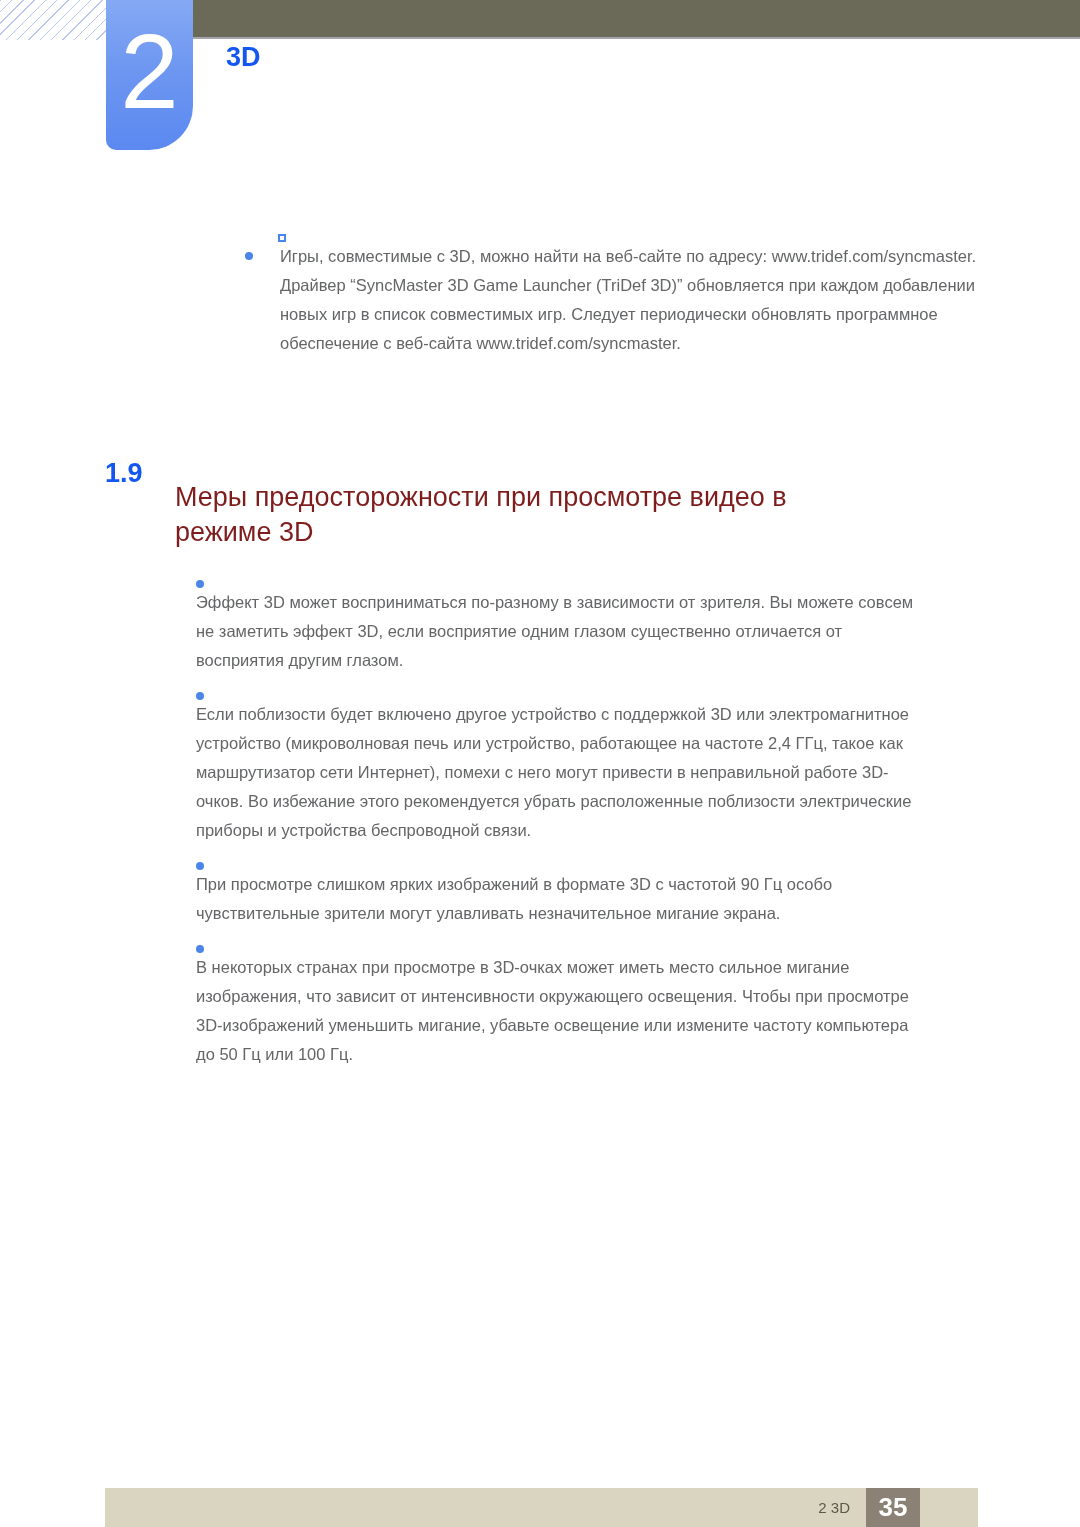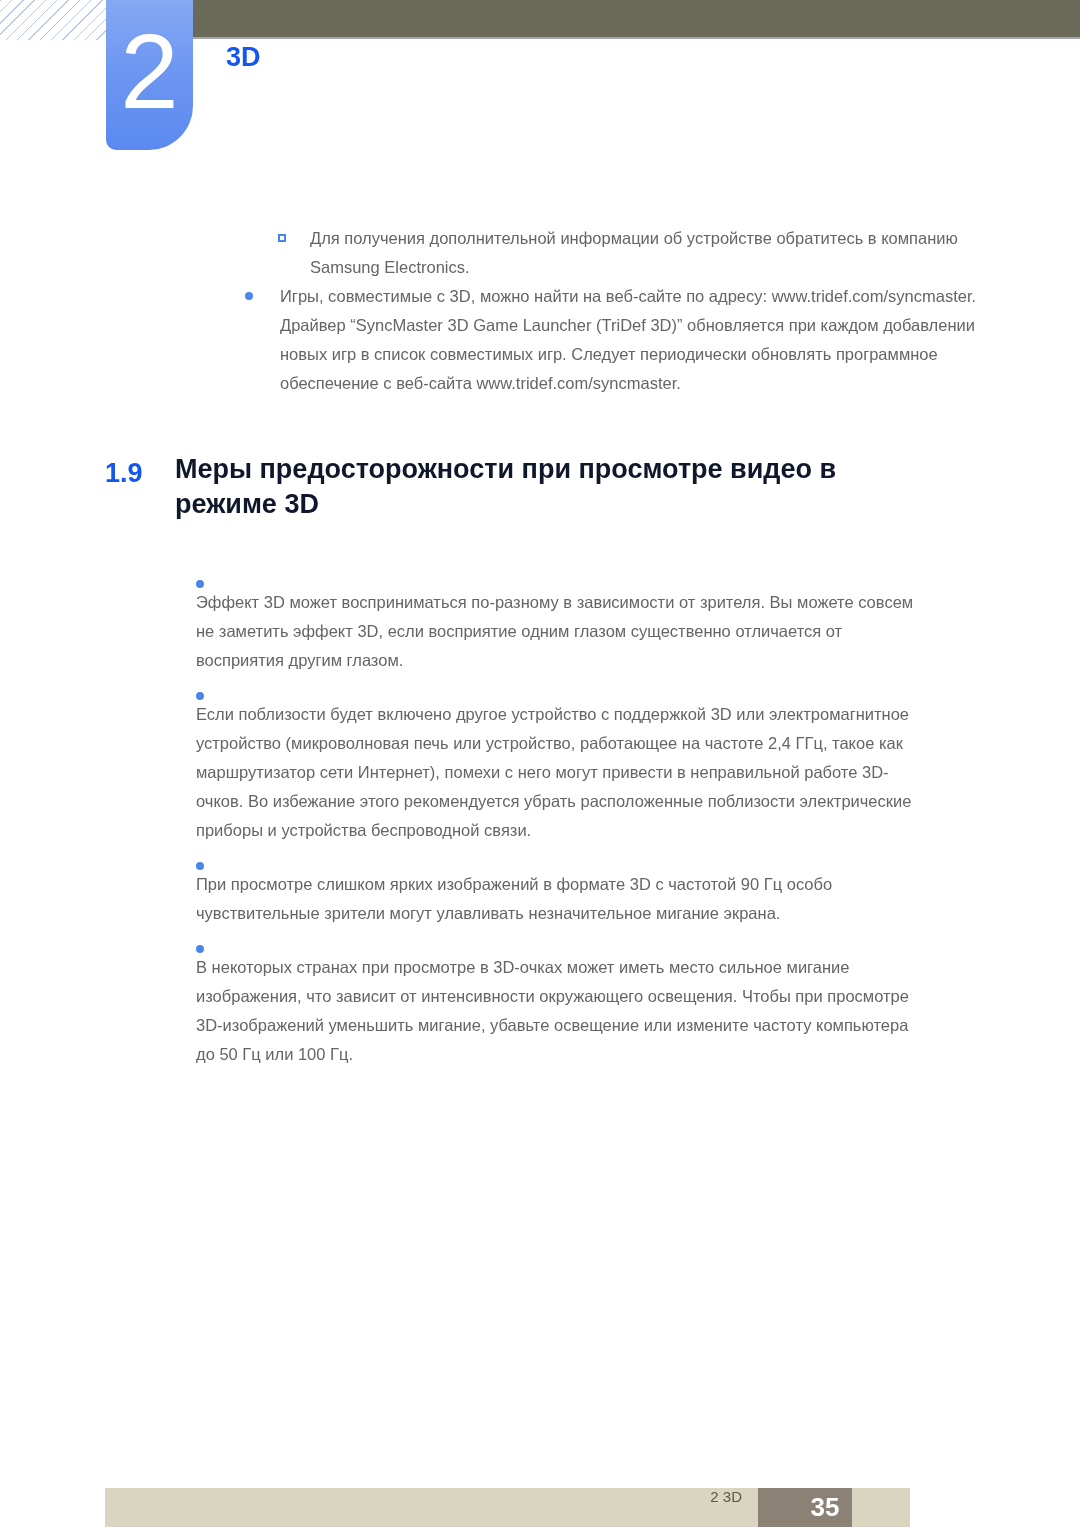--- a/index.html
+++ b/index.html
@@ -52,65 +52,63 @@
     background:#4a86ea; margin-top:10px; margin-right:27px;
   }
   .note-text { width:720px; }
 
   
   .sec-num {
     position:absolute; left:105px; top:456px;
     font-size:27px; font-weight:bold; color:#1356f0; line-height:35px;
   }
   .sec-title {
-    position:absolute; left:175px; top:452px; width:820px;
-    font-size:27px; font-weight:bold; color:#0f172a; line-height:35px;
+    position:absolute; left:175px; top:480px; width:820px;
+    font-size:27px; font-weight:normal; color:#7f1d1d; line-height:35px;
     white-space:pre-line;
   }
 
   
   .bullet-list { position:absolute; left:196px; top:570px; width:810px; }
   .list-item { display:flex; margin-bottom:7px;flex-direction:column; }
   .list-item .dot-bullet { margin-right:26px; }
   .item-text { width:772px; }
 
   
   .footer {
-    position:absolute; left:105px; bottom:0; width:805px; height:39px;
-    background:#dad5c0; display:flex; align-items:flex-start;
+    position:absolute; left:105px; bottom:0; width:873px; height:39px;
+    background:#dad5c0; display:flex; align-items:center;
   }
   .footer-label {
     margin-left:auto; font-size:15px; color:#5e5849; white-space:pre;
   }
   .page-box {
     margin-left:16px; margin-right:58px; width:54px; height:39px;
     background:#8b8174; color:#ffffff; font-size:26px; font-weight:bold;
-    display:flex; align-items:center; justify-content:center;padding-left:40px;
+    display:flex; align-items:center; justify-content:center;
   }
 </style>
 </head>
 <body>
 
 <div class="page">
 
   <div class="hatch"></div>
 
   <div class="top-bar"></div>
 
   <div class="badge">
     <span>2</span>
   </div>
 
   <div class="chapter-title">3D</div>
 
   <div class="notes">
     <div class="note-row square">
       <span class="sq-bullet"></span>
-      <div class="note-text body-text">Для получения дополнительной информации об устройстве обратитесь в компанию
-Samsung Electronics.</div>
     </div>
     <div class="note-row circle">
       <span class="dot-bullet"></span>
       <div class="note-text body-text">Игры, совместимые с 3D, можно найти на веб-сайте по адресу: www.tridef.com/syncmaster.
 Драйвер “SyncMaster 3D Game Launcher (TriDef 3D)” обновляется при каждом добавлении
 новых игр в список совместимых игр. Следует периодически обновлять программное
 обеспечение с веб-сайта www.tridef.com/syncmaster.</div>
     </div>
   </div>
 

